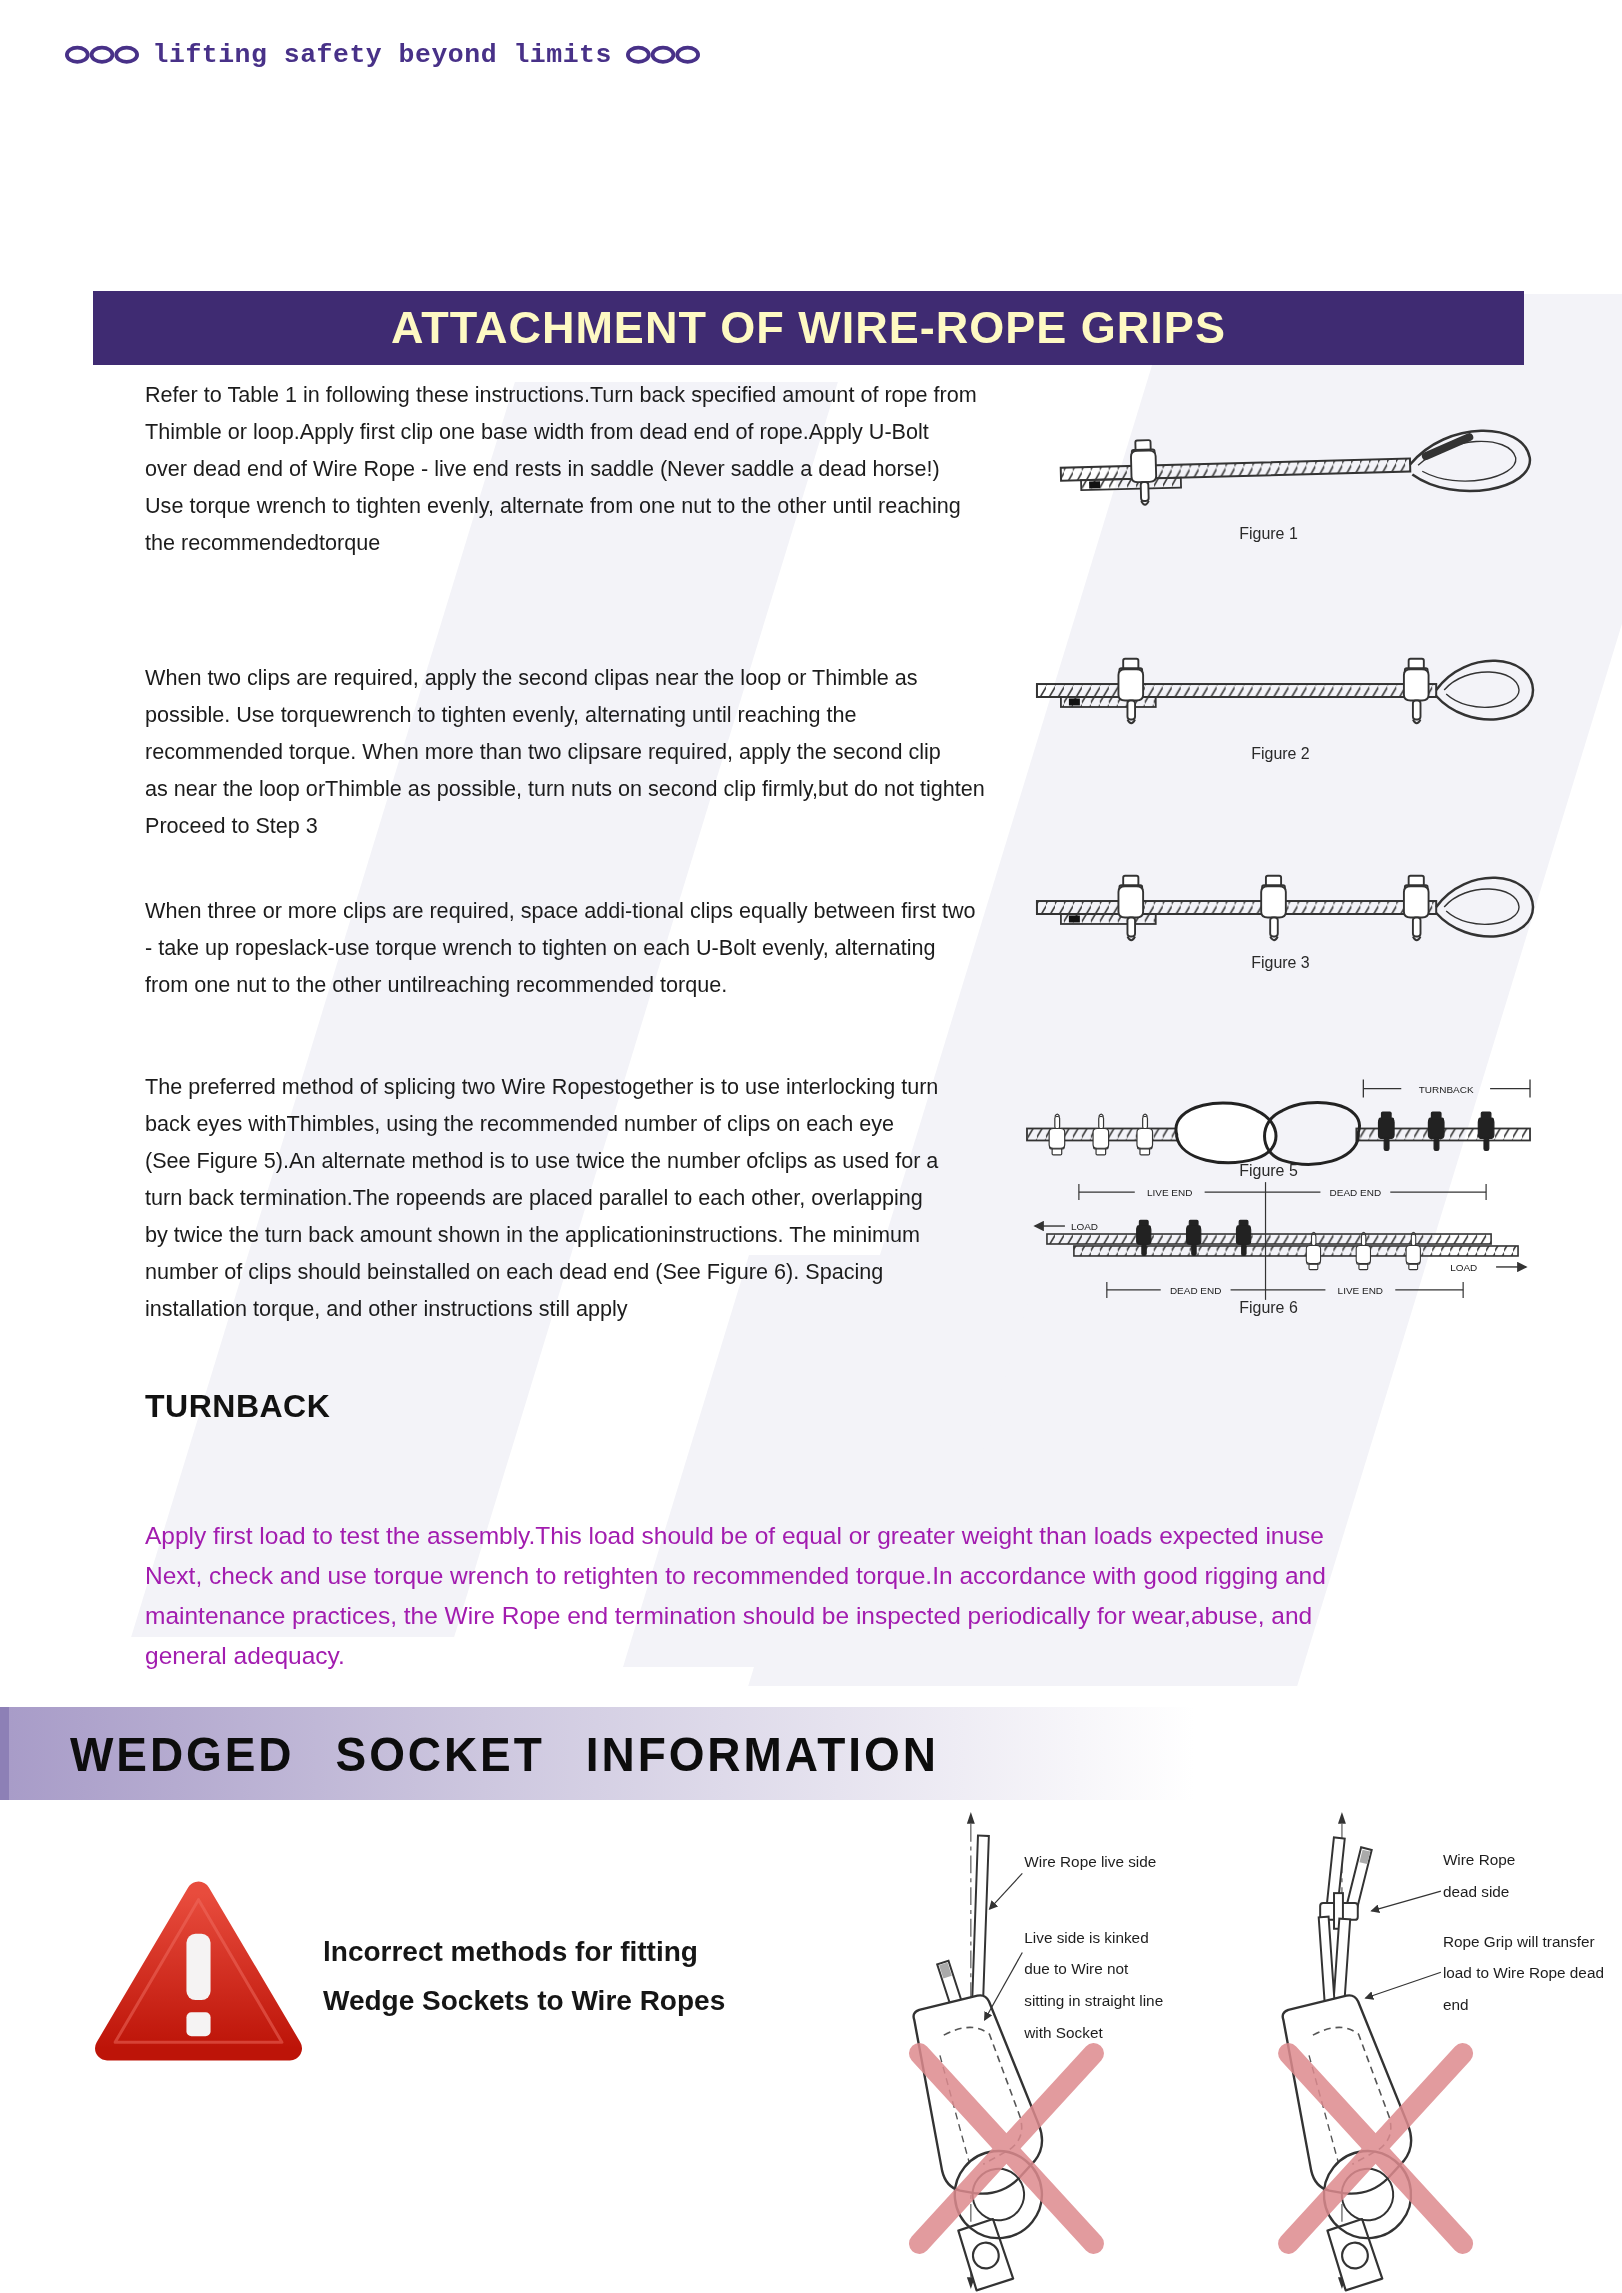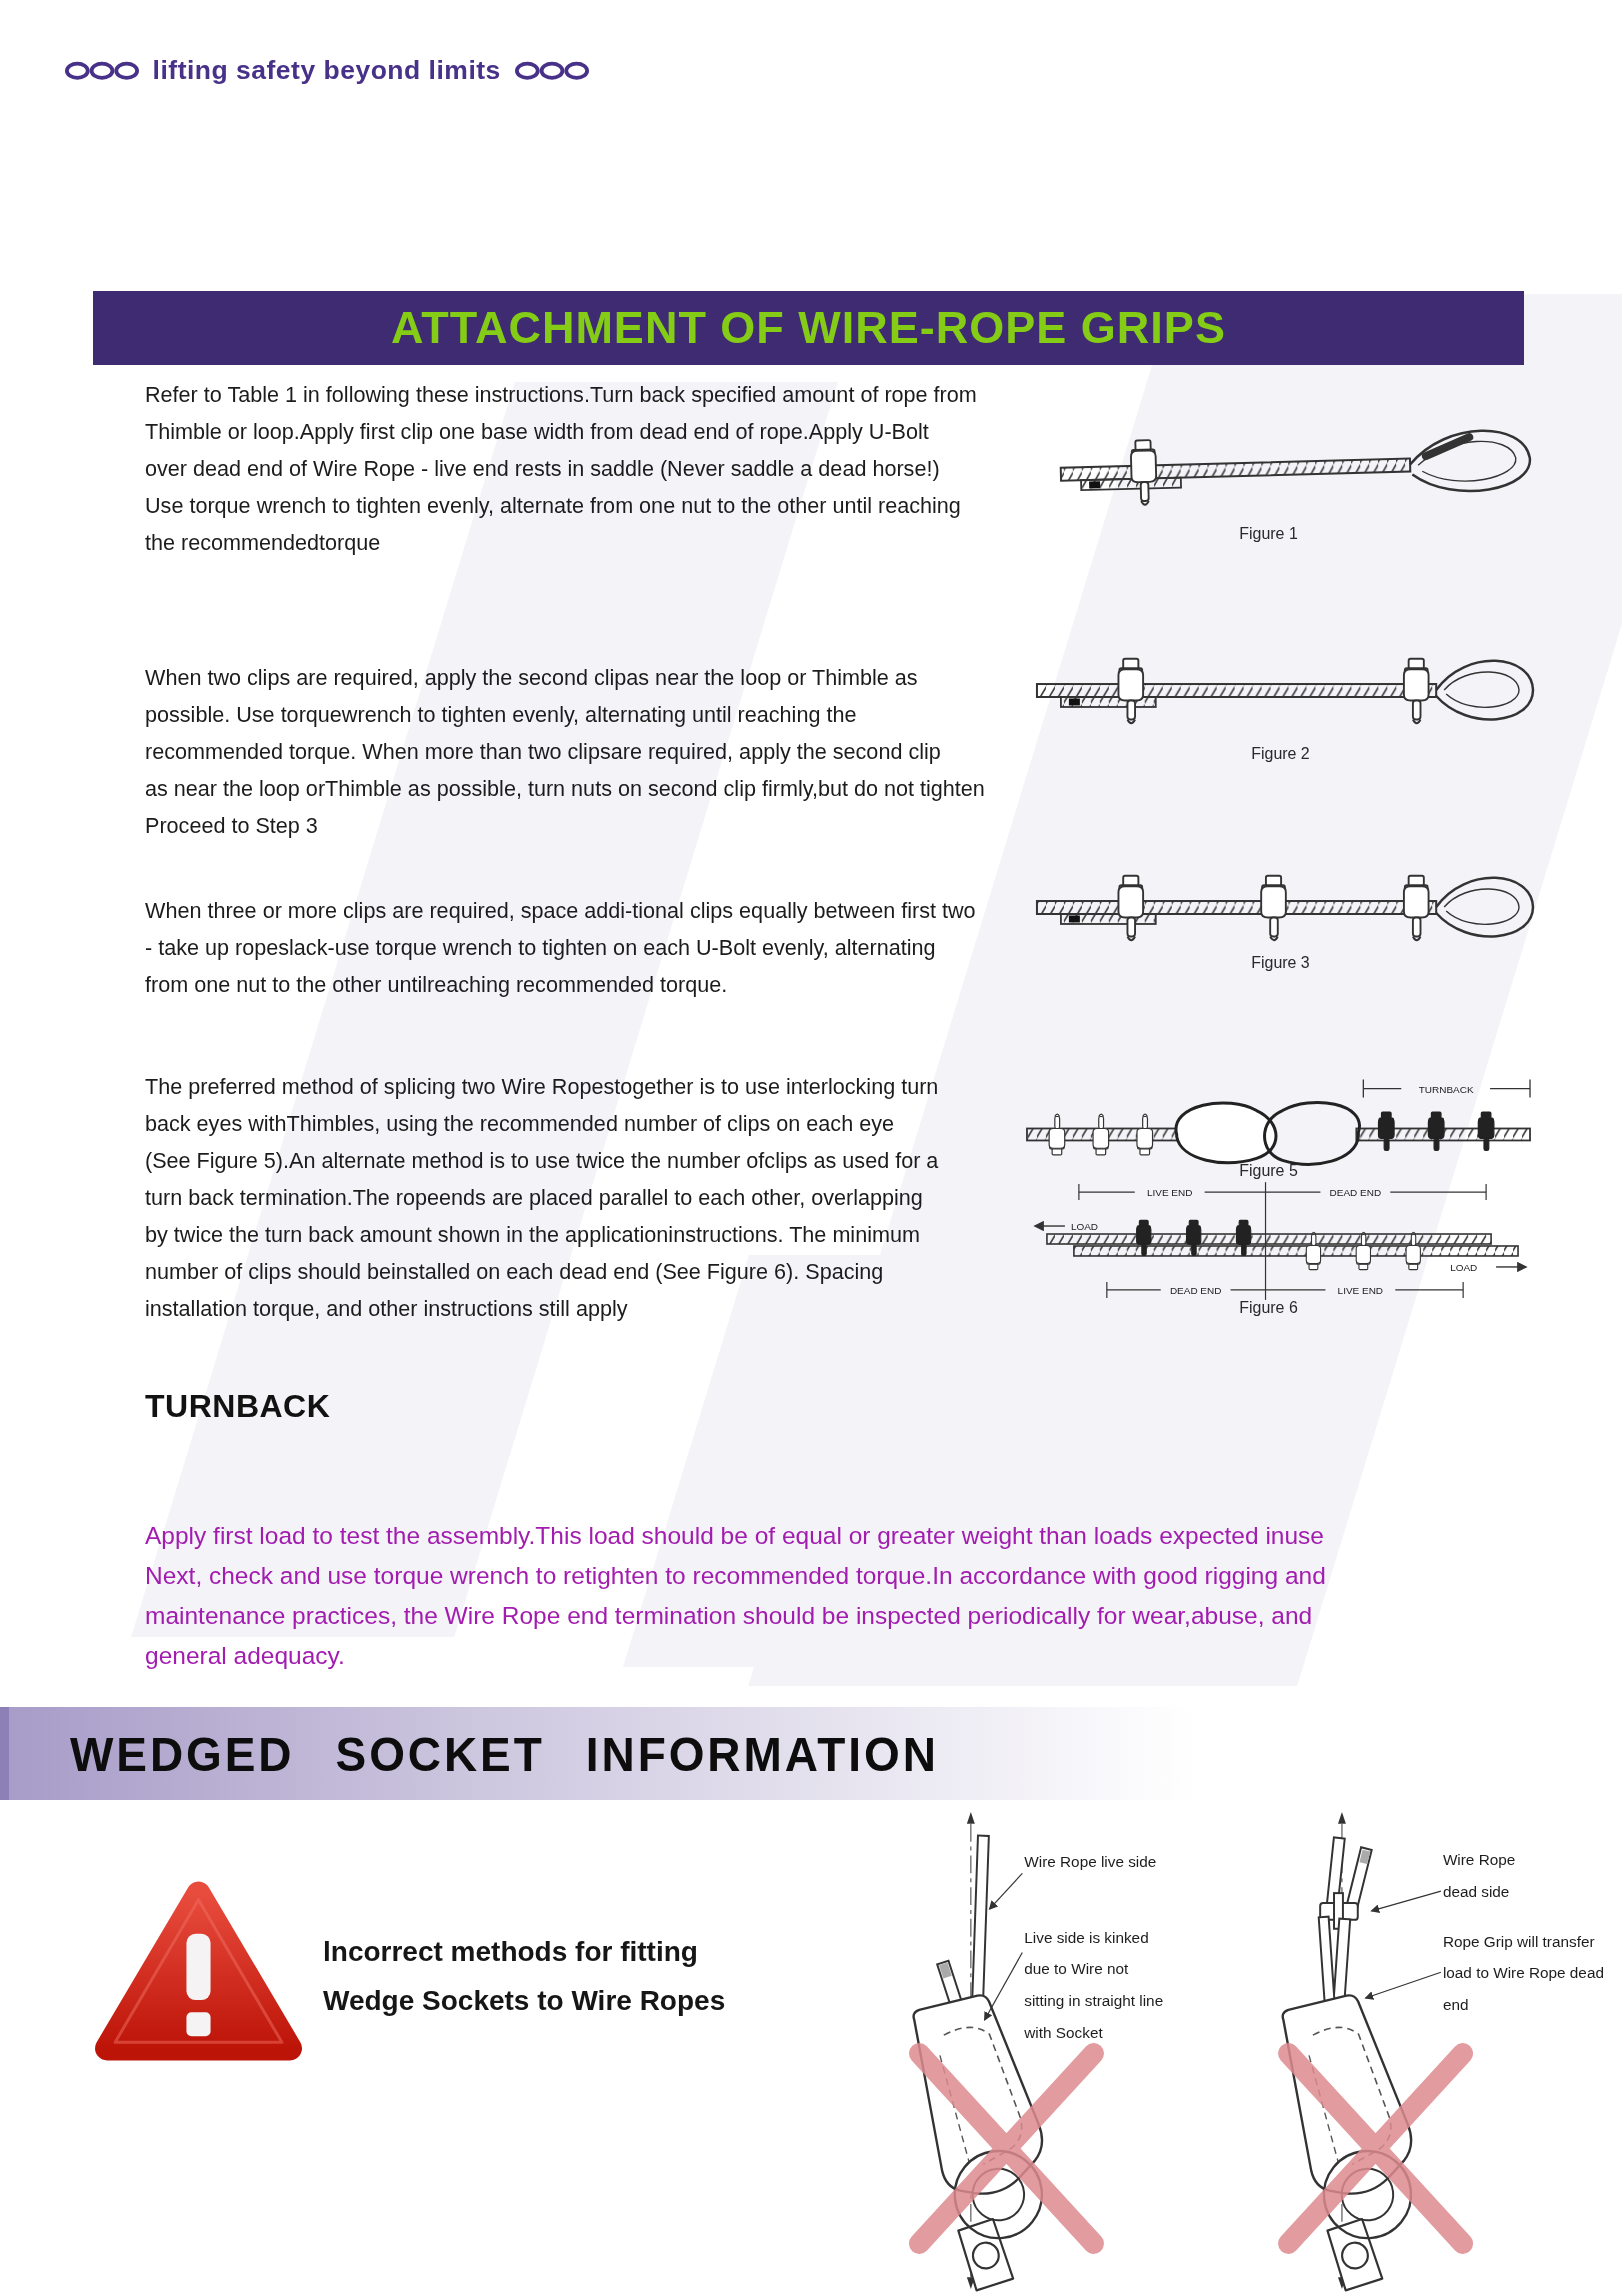--- a/index.html
+++ b/index.html
@@ -16,29 +16,29 @@
   .wm2 { left:961px; top:294px; width:549px; height:1392px; transform:skewX(-17deg); }
   .wm3 { left:686px; top:1255px; width:294px; height:412px; transform:skewX(-17deg); }
   .z1 { z-index:1; }
 
   
   .logo { left:61px; top:39px; }
   .brand {
     font-size:98px; font-weight:bold; letter-spacing:0px;
     color:#483188; line-height:1.05;
   }
-  .tagline-row { display:flex; align-items:center; gap:13.7px; margin-top:16px; margin-left:3.9px; }
+  .tagline-row { display:flex; align-items:center; gap:13.7px; margin-top:1px; margin-left:3.9px;font-family:Liberation Mono, monospace; }
   .tagline { font-size:26.5px; font-weight:bold; color:#483188; letter-spacing:0.5px; }
 
   
   .banner {
     left:93px; top:291px; width:1431px; height:74px; background:#3f2b72;
     display:flex; align-items:center; justify-content:center;
   }
-  .banner-title { color:#84cc16; font-size:45px; font-weight:bold; letter-spacing:1px; }
+  .banner-title { color:#fef9c3; font-size:45px; font-weight:bold; letter-spacing:1px; }
 
   
   .para {
     white-space:pre-line; font-size:21.6px; line-height:37px; color:#1c1c1c;
     width:941px; left:145px;
   }
   .p1 { top:376px; } .p2 { top:659px; } .p3 { top:892px; } .p4 { top:1068px; }
 
   
   .important-h { left:145px; top:1388px; font-size:32px; font-weight:bold; color:#121212; letter-spacing:0.5px; }

